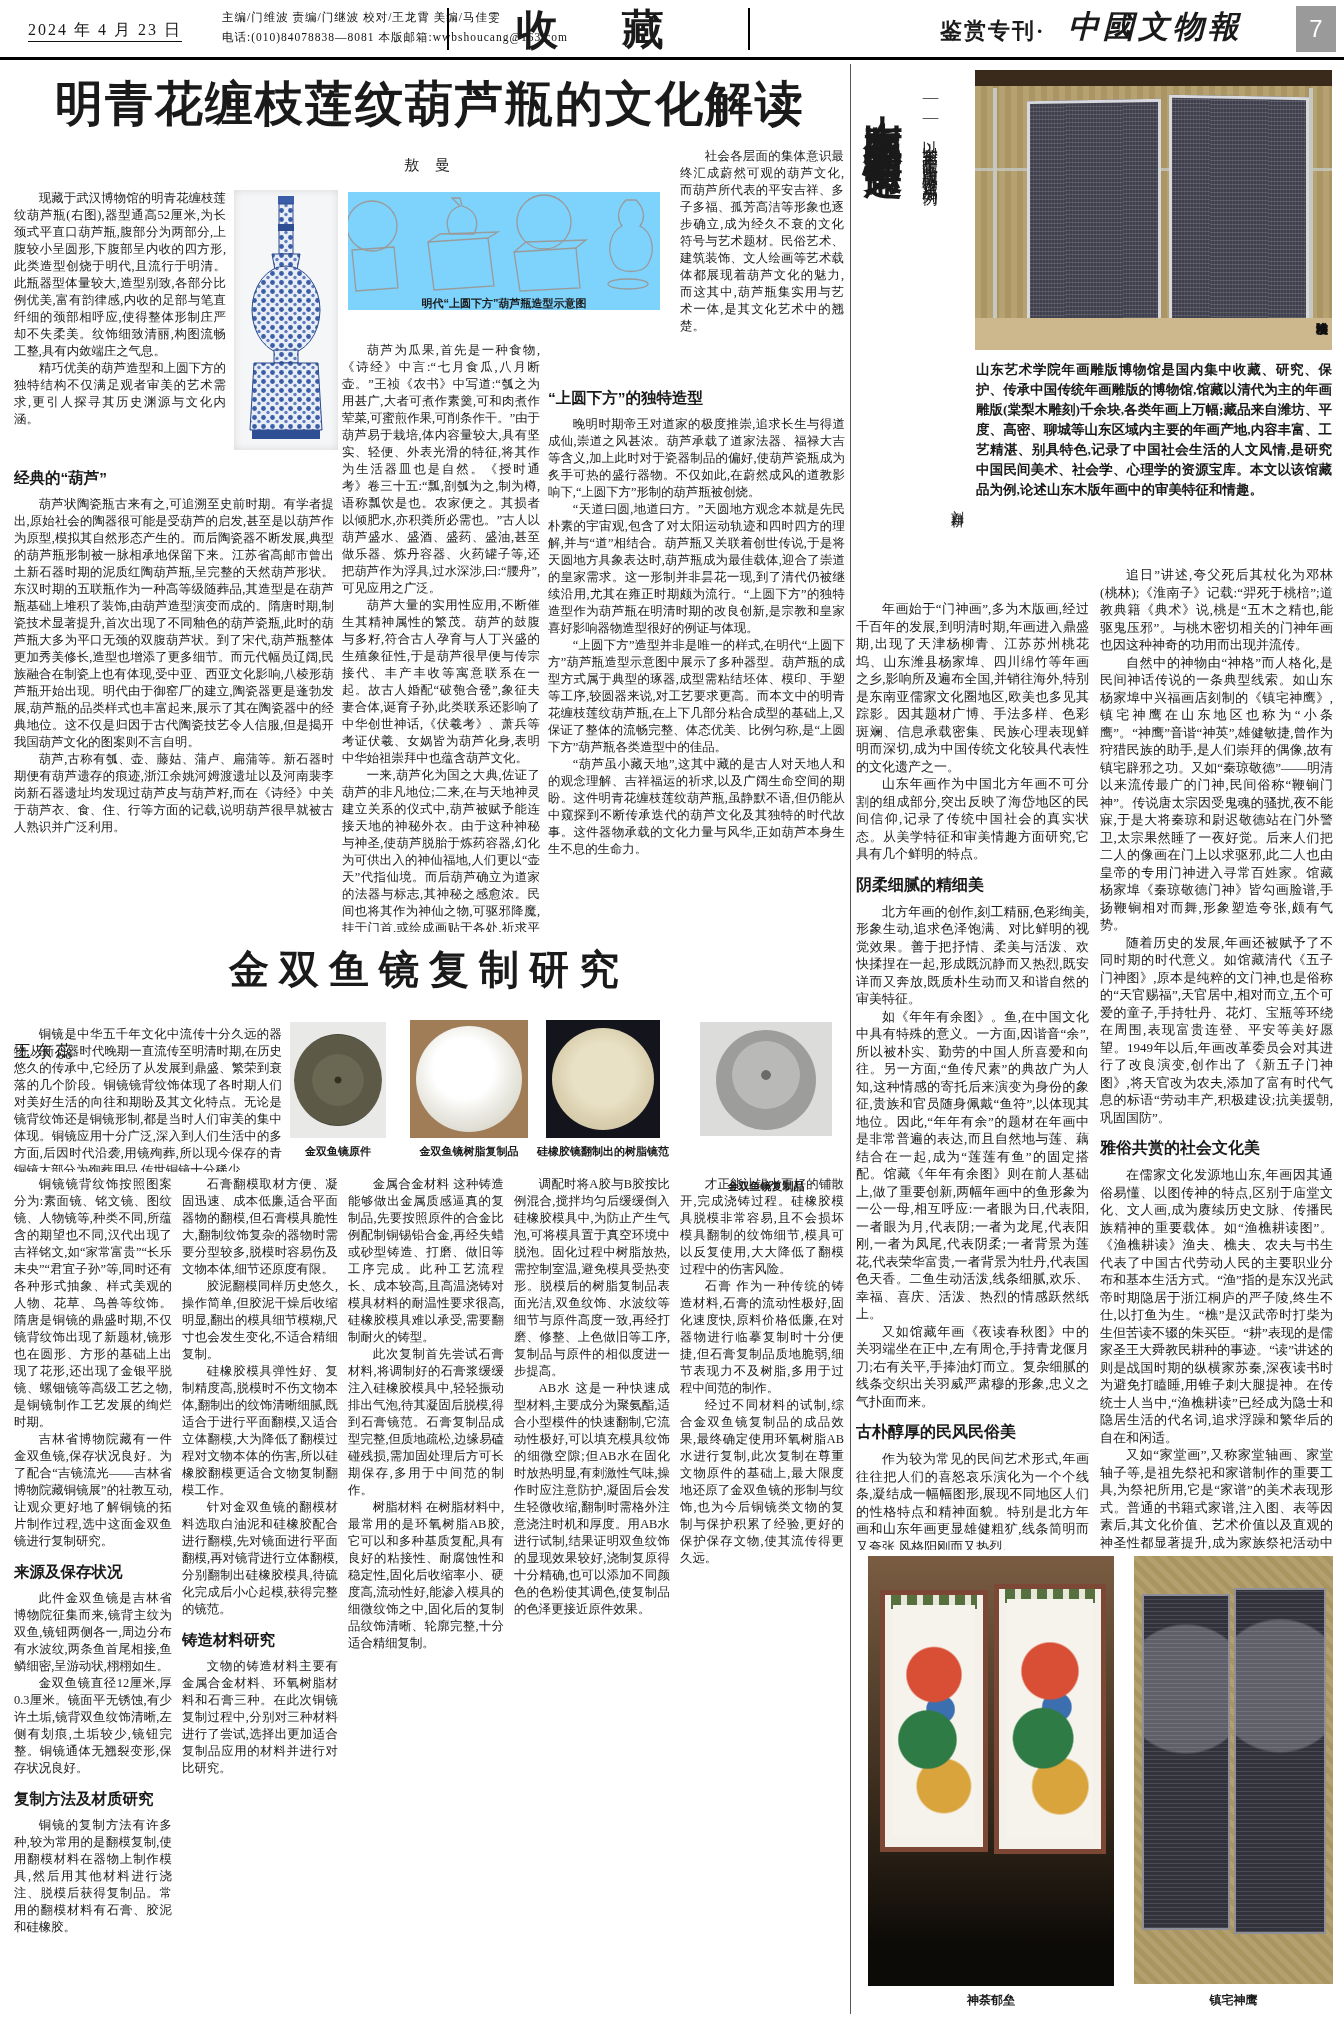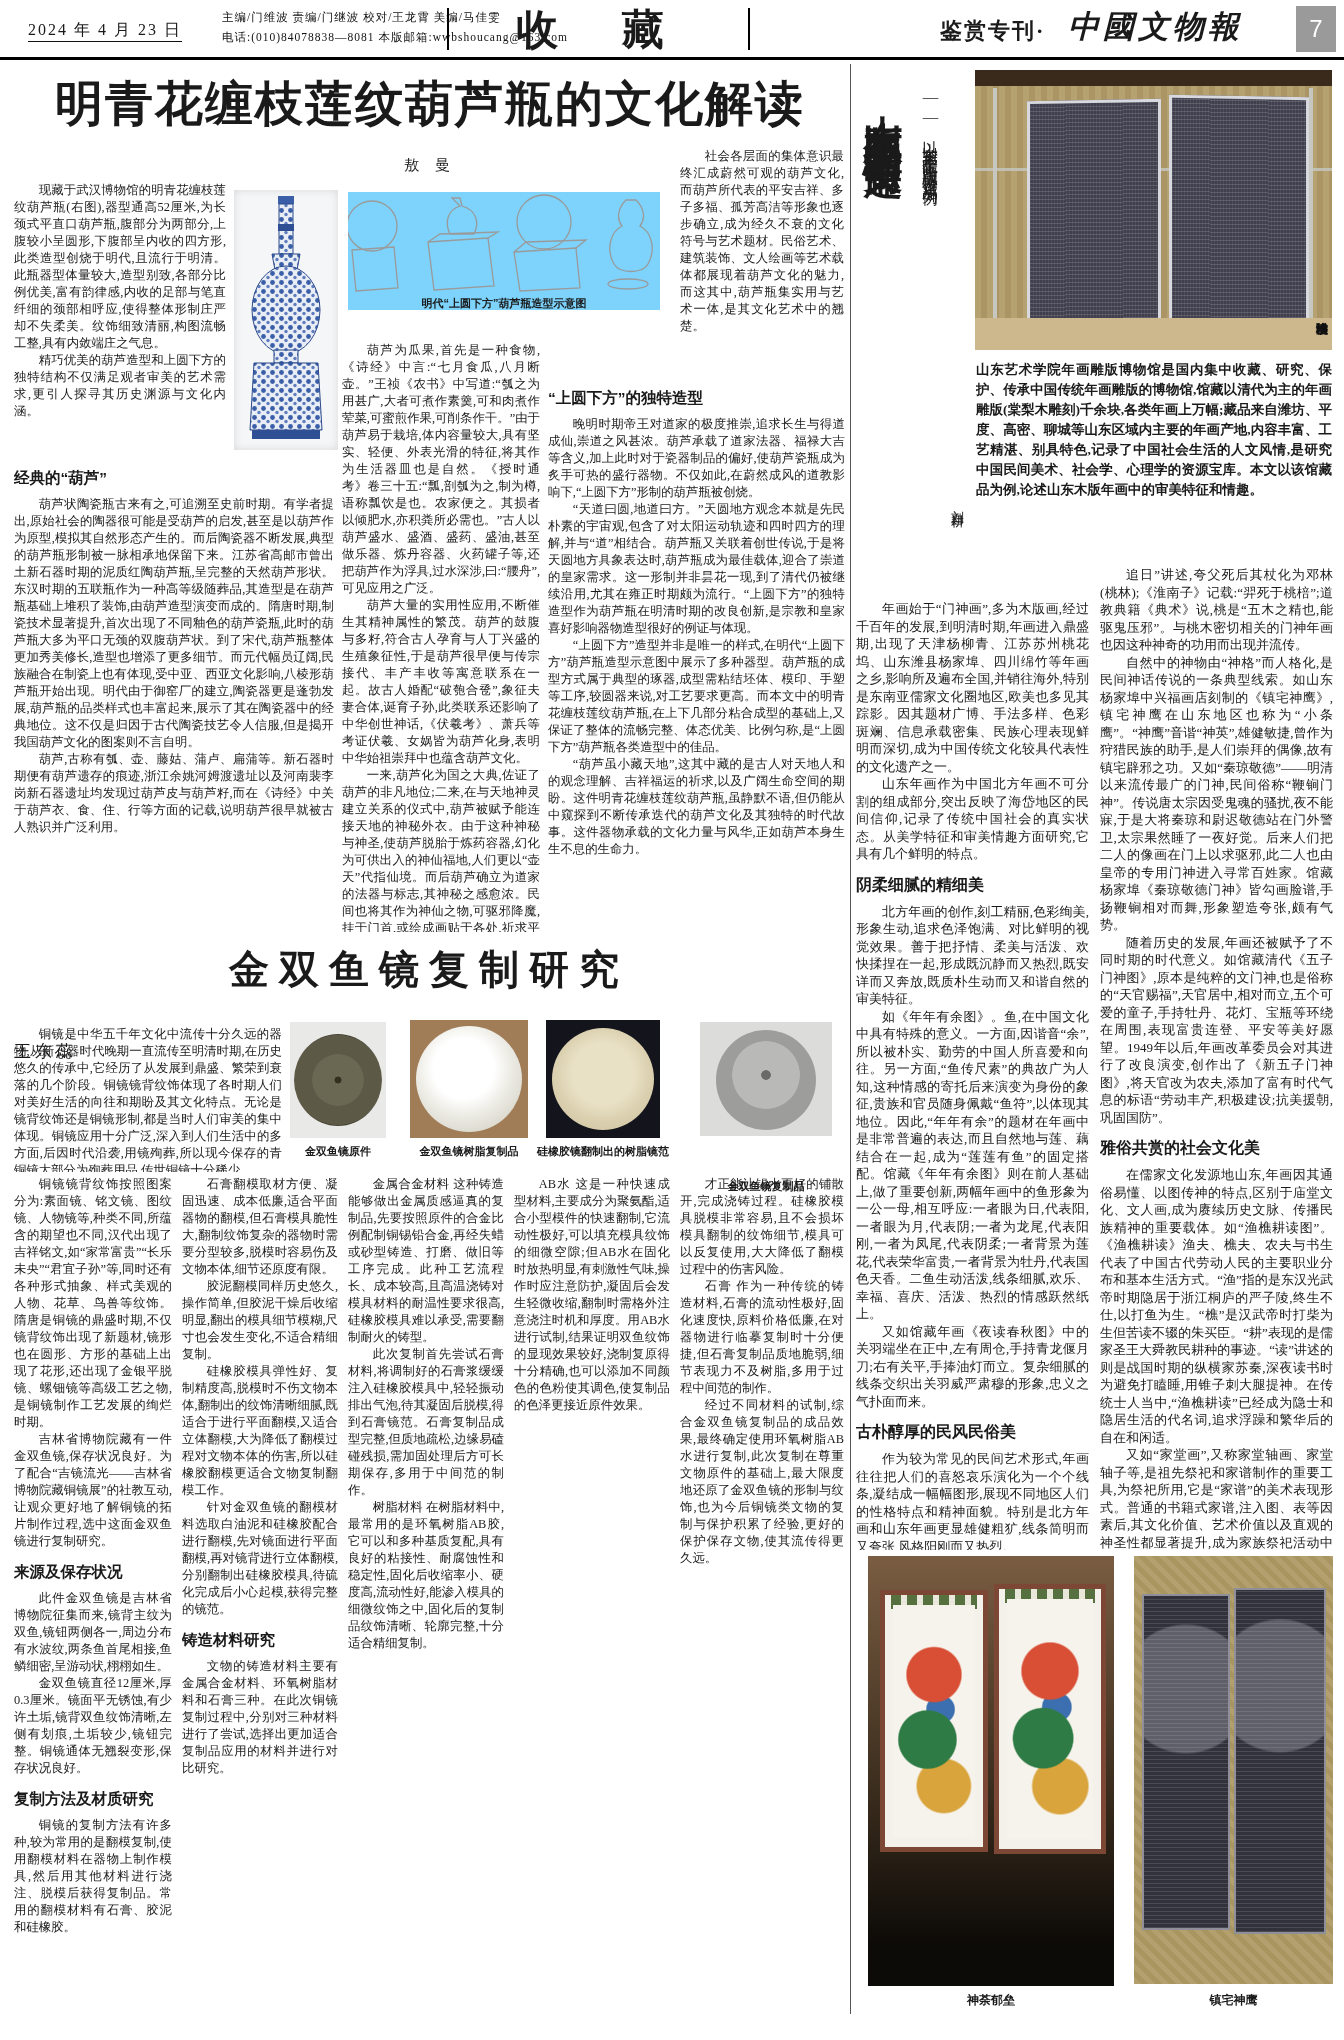--- a/index.html
+++ b/index.html
@@ -122,21 +122,21 @@
         <path d="M80,50 L92,42 L150,40 L140,46"></path>
         <circle cx="196" cy="30" r="27"></circle>
         <path d="M166,60 L228,56 L232,96 L172,99 Z"></path>
         <path d="M166,60 L178,50 L238,48 L228,56"></path>
         <path d="M278,8 l10,0 c8,8 10,18 4,26 c12,6 16,24 8,38 c-6,10 -28,10 -34,0 c-8,-14 -4,-32 8,-38 c-6,-8 -4,-18 4,-26 Z"></path>
         <ellipse cx="280" cy="92" rx="20" ry="5"></ellipse>
       </svg>
       <div class="caption">明代“上圆下方”葫芦瓶造型示意图</div>
     </div>
 
-    <div class="abs tb" style="left:14px;top:182px;width:212px;height:262px;">
+    <div class="abs tb" style="left:14px;top:190px;width:212px;height:262px;">
         <p>现藏于武汉博物馆的明青花缠枝莲纹葫芦瓶(右图),器型通高52厘米,为长颈式平直口葫芦瓶,腹部分为两部分,上腹较小呈圆形,下腹部呈内收的四方形,此类造型创烧于明代,且流行于明清。此瓶器型体量较大,造型别致,各部分比例优美,富有韵律感,内收的足部与笔直纤细的颈部相呼应,使得整体形制庄严却不失柔美。纹饰细致清丽,构图流畅工整,具有内敛端庄之气息。</p>
         <p>精巧优美的葫芦造型和上圆下方的独特结构不仅满足观者审美的艺术需求,更引人探寻其历史渊源与文化内涵。</p>
       </div>
     <div class="abs tb" style="left:680px;top:148px;width:164px;height:224px;">
         <p>社会各层面的集体意识最终汇成蔚然可观的葫芦文化,而葫芦所代表的平安吉祥、多子多福、孤芳高洁等形象也逐步确立,成为经久不衰的文化符号与艺术题材。民俗艺术、建筑装饰、文人绘画等艺术载体都展现着葫芦文化的魅力,而这其中,葫芦瓶集实用与艺术一体,是其文化艺术中的翘楚。</p>
       </div>
     <div class="abs tb" style="left:14px;top:456px;width:320px;height:476px;">
         <h3>经典的“葫芦”</h3>
         <p>葫芦状陶瓷瓶古来有之,可追溯至史前时期。有学者提出,原始社会的陶器很可能是受葫芦的启发,甚至是以葫芦作为原型,模拟其自然形态产生的。而后陶瓷器不断发展,典型的葫芦瓶形制被一脉相承地保留下来。江苏省高邮市曾出土新石器时期的泥质红陶葫芦瓶,呈完整的天然葫芦形状。东汉时期的五联瓶作为一种高等级随葬品,其造型是在葫芦瓶基础上堆积了装饰,由葫芦造型演变而成的。隋唐时期,制瓷技术显著提升,首次出现了不同釉色的葫芦瓷瓶,此时的葫芦瓶大多为平口无颈的双腹葫芦状。到了宋代,葫芦瓶整体更加秀美修长,造型也增添了更多细节。而元代幅员辽阔,民族融合在制瓷上也有体现,受中亚、西亚文化影响,八棱形葫芦瓶开始出现。明代由于御窑厂的建立,陶瓷器更是蓬勃发展,葫芦瓶的品类样式也丰富起来,展示了其在陶瓷器中的经典地位。这不仅是归因于古代陶瓷技艺令人信服,但是揭开我国葫芦文化的图案则不言自明。</p>
         <p>葫芦,古称有瓠、壶、藤姑、蒲卢、扁蒲等。新石器时期便有葫芦遗存的痕迹,浙江余姚河姆渡遗址以及河南裴李岗新石器遗址均发现过葫芦皮与葫芦籽,而在《诗经》中关于葫芦衣、食、住、行等方面的记载,说明葫芦很早就被古人熟识并广泛利用。</p>
@@ -196,20 +196,21 @@
         <p>针对金双鱼镜的翻模材料选取白油泥和硅橡胶配合进行翻模,先对镜面进行平面翻模,再对镜背进行立体翻模,分别翻制出硅橡胶模具,待硫化完成后小心起模,获得完整的镜范。</p>
         <h3>铸造材料研究</h3>
         <p>文物的铸造材料主要有金属合金材料、环氧树脂材料和石膏三种。在此次铜镜复制过程中,分别对三种材料进行了尝试,选择出更加适合复制品应用的材料并进行对比研究。</p>
       </div>
     <div class="abs tb" style="left:348px;top:1176px;width:156px;height:836px;">
         <p>金属合金材料  这种铸造能够做出金属质感逼真的复制品,先要按照原件的合金比例配制铜锡铅合金,再经失蜡或砂型铸造、打磨、做旧等工序完成。此种工艺流程长、成本较高,且高温浇铸对模具材料的耐温性要求很高,硅橡胶模具难以承受,需要翻制耐火的铸型。</p>
         <p>此次复制首先尝试石膏材料,将调制好的石膏浆缓缓注入硅橡胶模具中,轻轻振动排出气泡,待其凝固后脱模,得到石膏镜范。石膏复制品成型完整,但质地疏松,边缘易磕碰残损,需加固处理后方可长期保存,多用于中间范的制作。</p>
         <p>树脂材料  在树脂材料中,最常用的是环氧树脂AB胶,它可以和多种基质复配,具有良好的粘接性、耐腐蚀性和稳定性,固化后收缩率小、硬度高,流动性好,能渗入模具的细微纹饰之中,固化后的复制品纹饰清晰、轮廓完整,十分适合精细复制。</p>
       </div>
     <div class="abs tb" style="left:514px;top:1176px;width:156px;height:836px;">
+        <p>调配时将A胶与B胶按比例混合,搅拌均匀后缓缓倒入硅橡胶模具中,为防止产生气泡,可将模具置于真空环境中脱泡。固化过程中树脂放热,需控制室温,避免模具受热变形。脱模后的树脂复制品表面光洁,双鱼纹饰、水波纹等细节与原件高度一致,再经打磨、修整、上色做旧等工序,复制品与原件的相似度进一步提高。</p>
         <p>AB水  这是一种快速成型材料,主要成分为聚氨酯,适合小型模件的快速翻制,它流动性极好,可以填充模具纹饰的细微空隙;但AB水在固化时放热明显,有刺激性气味,操作时应注意防护,凝固后会发生轻微收缩,翻制时需格外注意浇注时机和厚度。用AB水进行试制,结果证明双鱼纹饰的显现效果较好,浇制复原得十分精确,也可以添加不同颜色的色粉使其调色,使复制品的色泽更接近原件效果。</p>
       </div>
     <div class="abs tb" style="left:680px;top:1176px;width:164px;height:836px;">
         <p>才正能让锡水更好的铺散开,完成浇铸过程。硅橡胶模具脱模非常容易,且不会损坏模具翻制的纹饰细节,模具可以反复使用,大大降低了翻模过程中的伤害风险。</p>
         <p>石膏  作为一种传统的铸造材料,石膏的流动性极好,固化速度快,原料价格低廉,在对器物进行临摹复制时十分便捷,但石膏复制品质地脆弱,细节表现力不及树脂,多用于过程中间范的制作。</p>
         <p>经过不同材料的试制,综合金双鱼镜复制品的成品效果,最终确定使用环氧树脂AB水进行复制,此次复制在尊重文物原件的基础上,最大限度地还原了金双鱼镜的形制与纹饰,也为今后铜镜类文物的复制与保护积累了经验,更好的保护保存文物,使其流传得更久远。</p>
       </div>
   </div>
 
   <div>

